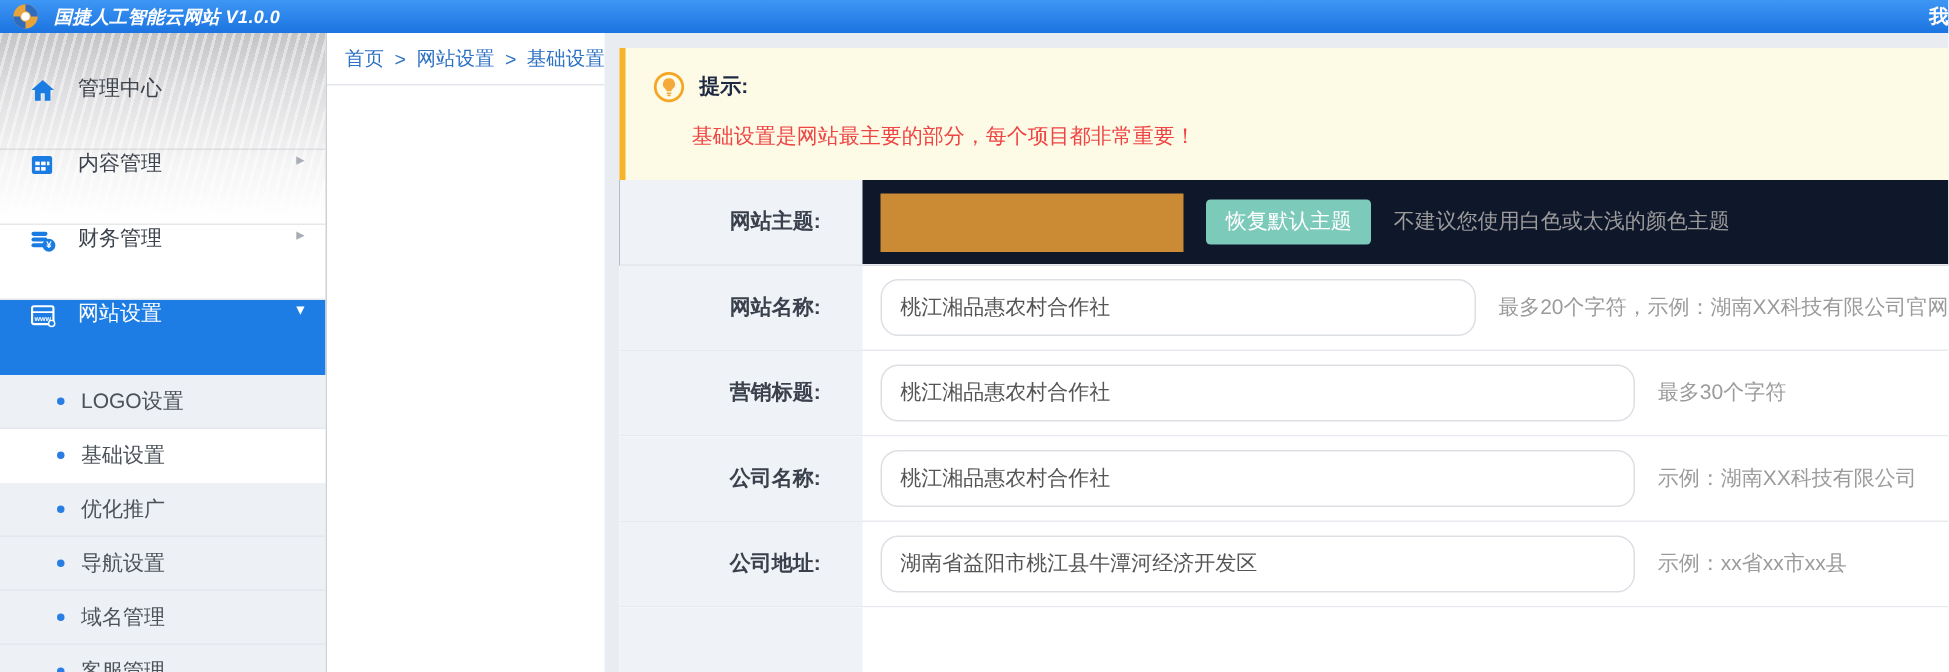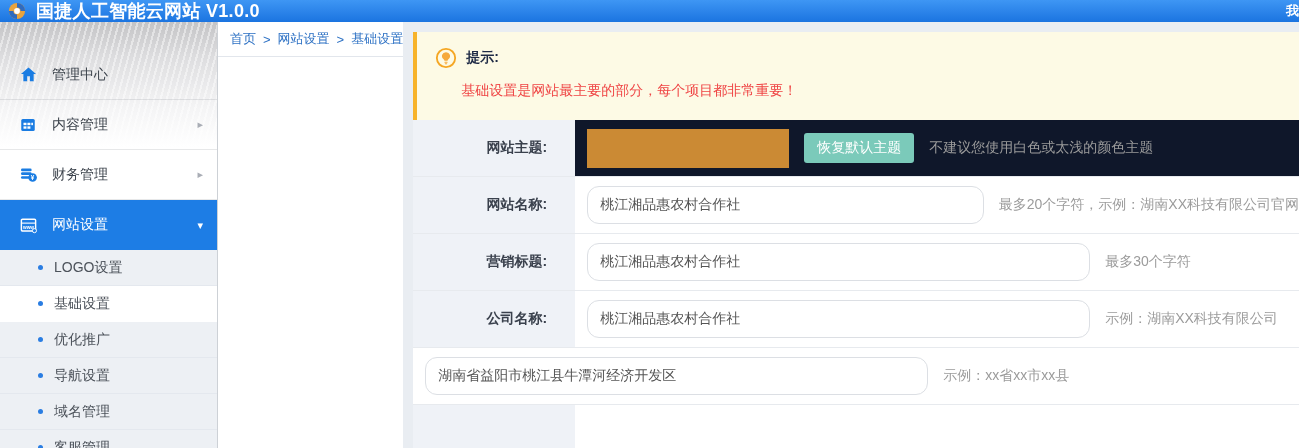--- a/index.html
+++ b/index.html
@@ -2,32 +2,32 @@
 <html><head>
 <meta charset="utf-8">
 <style>
   * { margin:0; padding:0; box-sizing:border-box; }
   html,body { width:1299px; height:448px; overflow:hidden;
     font-family:"Liberation Sans","DejaVu Sans",sans-serif; background:#fff; }
 
   
   .topbar { height:22px; background:linear-gradient(#3e96f4,#1b74e0);
     display:flex; align-items:center; padding:0 8px; }
-  .topbar-title { color:#fff; font-size:18px; font-weight:700; margin-left:10px; letter-spacing:.3px; }
+  .topbar-title { color:#fff; font-size:12px; font-weight:700; margin-left:10px; letter-spacing:.3px;font-style:italic; }
   .topbar-right { margin-left:auto; margin-right:-8px; color:#fff; font-size:13px; font-weight:700; }
 
   .app { display:flex; height:426px; }
 
   
   .sidebar { width:218px; flex:0 0 218px; border-right:1px solid #cdd1d6; overflow:hidden;
     background:
       repeating-linear-gradient(105deg, rgba(255,255,255,.45) 0 2px, rgba(255,255,255,0) 2px 6px),
       linear-gradient(#c4c4c6 0, #dddddf 35px, #f4f4f5 85px, #ffffff 125px); }
   .menu { padding-top:28px; }
-  .mitem { height:50px; display:flex; align-items:center; padding:0 14px 0 18px;
+  .mitem { height:50px; display:flex; padding:0 14px 0 18px;
     border-bottom:1px solid rgba(120,125,135,.18); cursor:pointer; }
   .mitem .mlabel { margin-left:14px; font-size:14px; color:#3c434c; flex:1; }
   .mitem .chev { color:#a9adb5; font-size:11px; }
   .mitem.active { background:#1d7de5; border-bottom:none; }
   .mitem.active .mlabel, .mitem.active .chev { color:#fff; }
   .micon { width:20px; height:20px; display:flex; align-items:center; justify-content:center; }
 
   .sub { background:#edf0f4; }
   .sitem { height:36px; display:flex; align-items:center; padding-left:38px; gap:11px;
     font-size:14px; color:#4c525a; border-bottom:1px solid #e4e8ee; cursor:pointer; }
@@ -212,20 +212,21 @@
 
         <div class="frow">
           <div class="fl">公司名称:</div>
           <div class="fc">
             <input class="finput" type="text" value="桃江湘品惠农村合作社" style="">
             <span class="hint">示例：湖南XX科技有限公司</span>
           </div>
         </div>
 
         <div class="frow">
+          <div class="fl">公司地址:</div>
           <div class="fc">
             <input class="finput" type="text" value="湖南省益阳市桃江县牛潭河经济开发区" style="">
             <span class="hint">示例：xx省xx市xx县</span>
           </div>
         </div>
 
         <div class="frow">
           <div class="fl"></div>
           <div class="fc"></div>
         </div>

